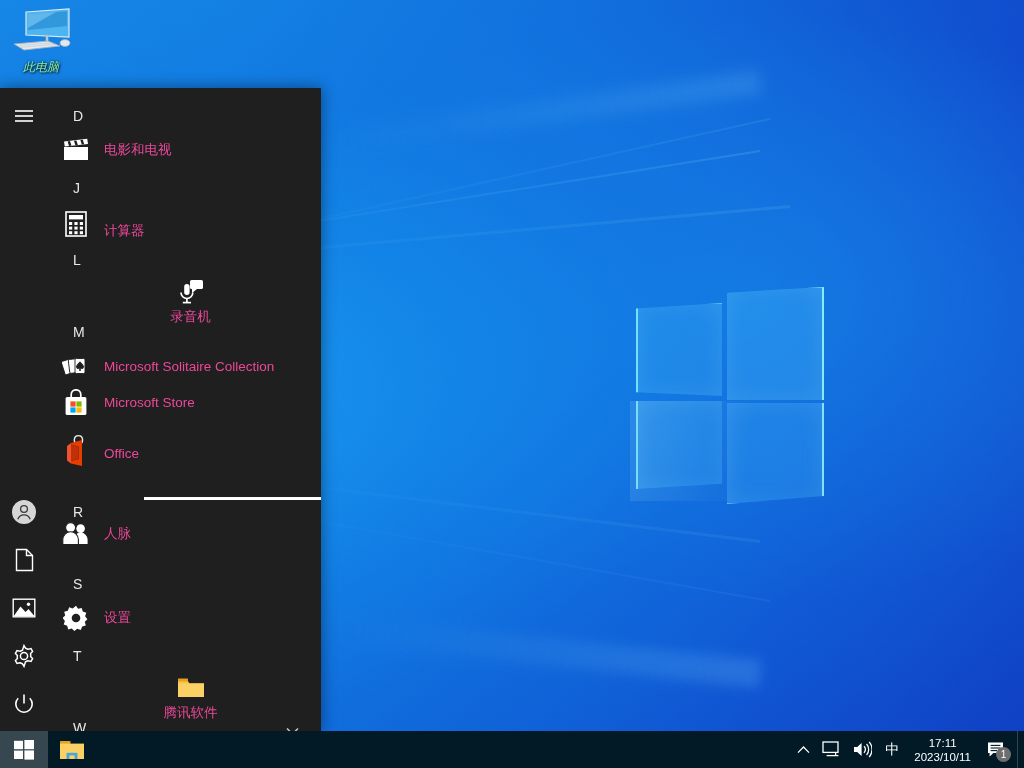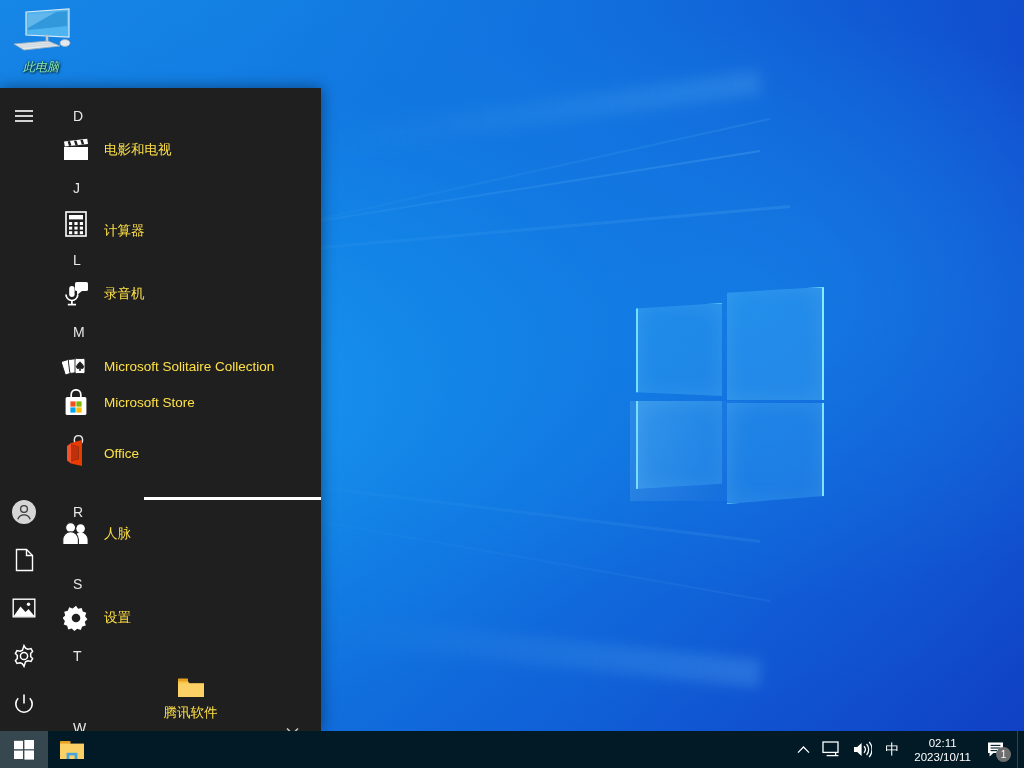--- a/index.html
+++ b/index.html
@@ -139,21 +139,21 @@
     display: flex; align-items: center;
     cursor: default;
   }
   .app-row .ico {
     width: 32px; height: 32px; margin-left: 12px;
     display: flex; align-items: center; justify-content: center;
     flex: 0 0 32px;
   }
   .app-row .nm {
     margin-left: 12px;
-    font-size: 13.5px; color: #fde047;
+    font-size: 13.5px; color: #ec4899;
     white-space: nowrap;
     font-family: "Liberation Sans", "DejaVu Sans", sans-serif;
   }
   .app-row .chev { margin-left: auto; margin-right: 22px; }
   .focus-underline {
     position: absolute;
     left: 96px; top: 409px; width: 201px; height: 3px;
     background: #ffffff;
   }
 
@@ -345,21 +345,21 @@
               <rect x="4" y="20.2" width="3.2" height="3"></rect>
               <rect x="9.4" y="20.2" width="3.2" height="3"></rect>
               <rect x="14.8" y="20.2" width="3.2" height="3"></rect>
             </g>
           </svg>
         </span>
         <span class="nm">计算器</span>
       </div>
 
       <div class="section-letter" style="top:164px;">L</div>
-      <div class="app-row" style="top:188px;">
+      <div class="app-row" style="top:188px;flex-direction:column;">
         <span class="ico">
           <svg width="26" height="26" viewBox="0 0 26 26">
             <rect x="12" y="1" width="13" height="9" rx="1.6" fill="#ffffff"></rect>
             <polygon points="14,10 19,10 14,14" fill="#ffffff"></polygon>
             <rect x="6.2" y="5" width="5.4" height="11" rx="2.7" fill="#ffffff"></rect>
             <path d="M3 13.6 a5.9 5.9 0 0 0 11.8 0" fill="none" stroke="#ffffff" stroke-width="1.7"></path>
             <line x1="8.9" y1="19.4" x2="8.9" y2="23.4" stroke="#ffffff" stroke-width="1.7"></line>
             <line x1="4.8" y1="23.6" x2="13" y2="23.6" stroke="#ffffff" stroke-width="1.7"></line>
           </svg>
         </span>
@@ -498,21 +498,21 @@
           <path d="M1 6 h3.2 L8.6 2 v13 L4.2 11 H1 Z" fill="#ffffff"></path>
           <path d="M11 5.2 a5 5 0 0 1 0 6.6" fill="none" stroke="#ffffff" stroke-width="1.25"></path>
           <path d="M13.6 3 a8.4 8.4 0 0 1 0 11" fill="none" stroke="#ffffff" stroke-width="1.25"></path>
           <path d="M16.2 0.9 a11.6 11.6 0 0 1 0 15.2" fill="none" stroke="#ffffff" stroke-width="1.25"></path>
         </svg>
       </div>
 
       <div class="tray-btn tray-ime">中</div>
 
       <div class="clock">
-        <div>02:11</div>
+        <div>17:11</div>
         <div>2023/10/11</div>
       </div>
 
       <div class="notif">
         <svg width="20" height="18" viewBox="0 0 20 18">
           <path d="M1 1.4 h15 v10.6 h-9.6 L2.6 15.4 V12 H1 Z" fill="#ffffff"></path>
           <g stroke="#011a26" stroke-width="1.1">
             <line x1="3.6" y1="4.4" x2="13.4" y2="4.4"></line>
             <line x1="3.6" y1="7" x2="13.4" y2="7"></line>
             <line x1="3.6" y1="9.6" x2="10" y2="9.6"></line>

